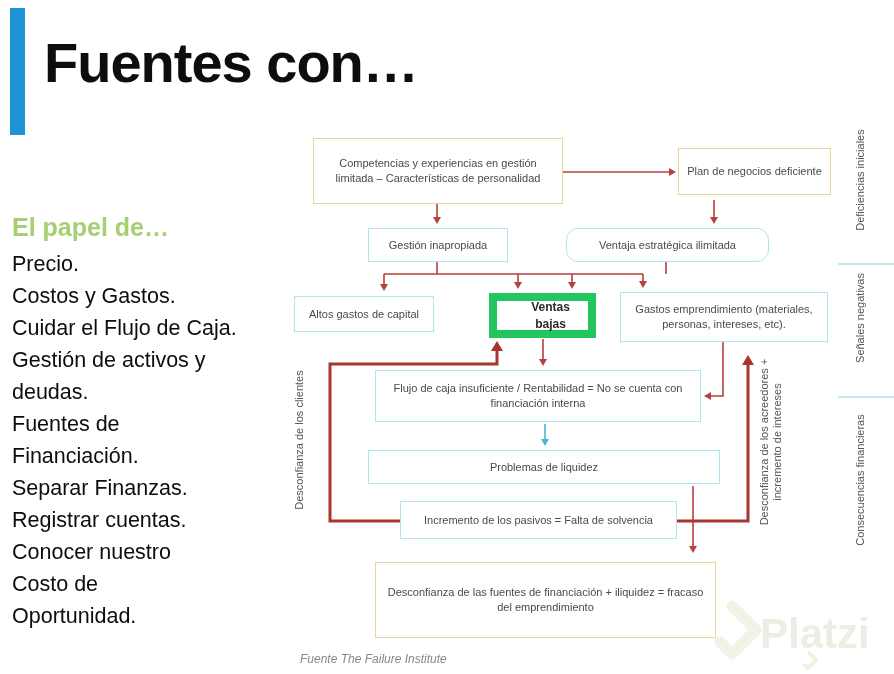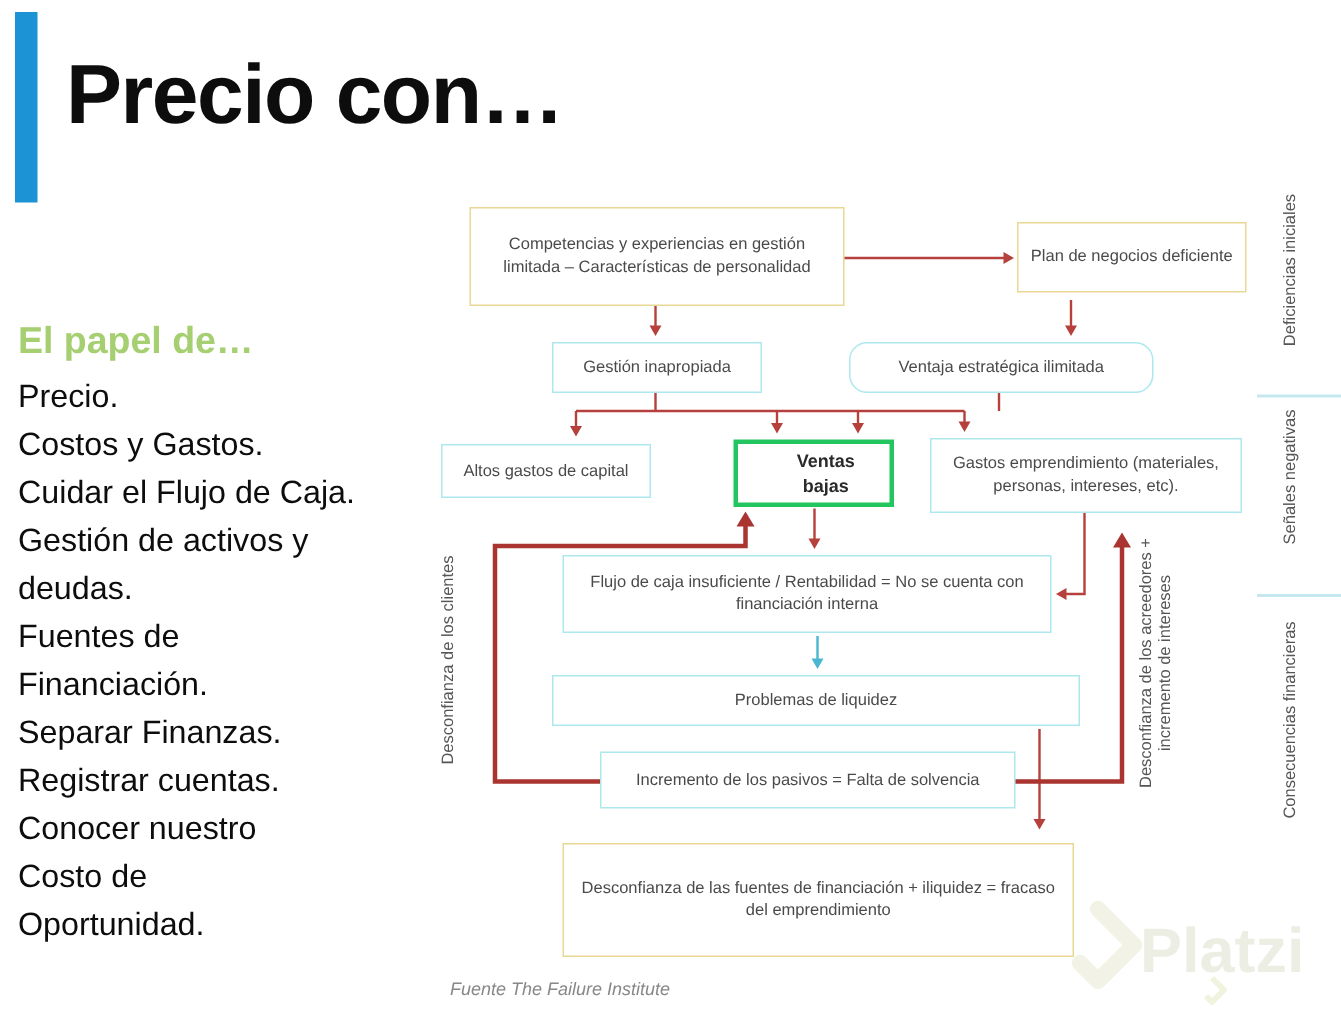--- a/index.html
+++ b/index.html
@@ -14,21 +14,21 @@
   .sidebar{position:absolute;left:12px;top:213px;width:232px;}
   .sidebar-heading{font-size:25px;font-weight:bold;color:#a5cf70;margin:0 0 6px 0;}
   .sidebar-item{font-size:21.5px;line-height:32px;color:#0d0d0d;}
   .sidebar-item.narrow{max-width:165px;}
   
   .dbox{position:absolute;display:flex;align-items:center;justify-content:center;
     text-align:center;background:#fff;border:1px solid;color:#4a4a4a;
     font-size:11px;line-height:1.35;padding:2px 8px;box-sizing:border-box;}
   .yellow{border-color:#e8d795;}
   .cyan{border-color:#ade8ee;}
-  .red-strong{border:3px solid #22c55e;font-weight:bold;color:#2a2a2a;font-size:12px;padding-left:24px;}
+  .red-strong{border:8px solid #22c55e;font-weight:bold;color:#2a2a2a;font-size:12px;padding-left:24px;}
   #box-competencias{left:313px;top:138px;width:250px;height:66px;}
   #box-plan{left:678px;top:148px;width:153px;height:47px;}
   #box-gestion{left:368px;top:228px;width:140px;height:34px;}
   #box-ventaja{left:566px;top:228px;width:203px;height:34px;border-radius:12px;}
   #box-altos{left:294px;top:296px;width:140px;height:36px;}
   #box-ventas{left:489px;top:293px;width:107px;height:45px;}
   #box-gastos{left:620px;top:292px;width:208px;height:50px;}
   #box-flujo{left:375px;top:370px;width:326px;height:52px;}
   #box-problemas{left:368px;top:450px;width:352px;height:34px;}
   #box-incremento{left:400px;top:501px;width:277px;height:38px;}
@@ -51,21 +51,21 @@
   .source{position:absolute;left:300px;top:652px;font-size:12px;font-style:italic;color:#888;}
   .watermark{position:absolute;right:0px;bottom:0px;width:190px;height:80px;opacity:0.9;}
   .wm-text{position:absolute;left:56px;top:16px;font-size:42px;font-weight:bold;color:#ecede1;}
 </style>
 </head>
 <body>
 
 <div class="slide">
 
   <div class="accent-bar"></div>
-  <h1 class="title">Precio con…</h1>
+  <h1 class="title">Fuentes con…</h1>
 
   <div class="sidebar">
     <p class="sidebar-heading">El papel de…</p>
     <div class="sidebar-item">Precio.</div>
     <div class="sidebar-item">Costos y Gastos.</div>
     <div class="sidebar-item">Cuidar el Flujo de Caja.</div>
     <div class="sidebar-item">Gestión de activos y deudas.</div>
     <div class="sidebar-item">Fuentes de Financiación.</div>
     <div class="sidebar-item">Separar Finanzas.</div>
     <div class="sidebar-item">Registrar cuentas.</div>

